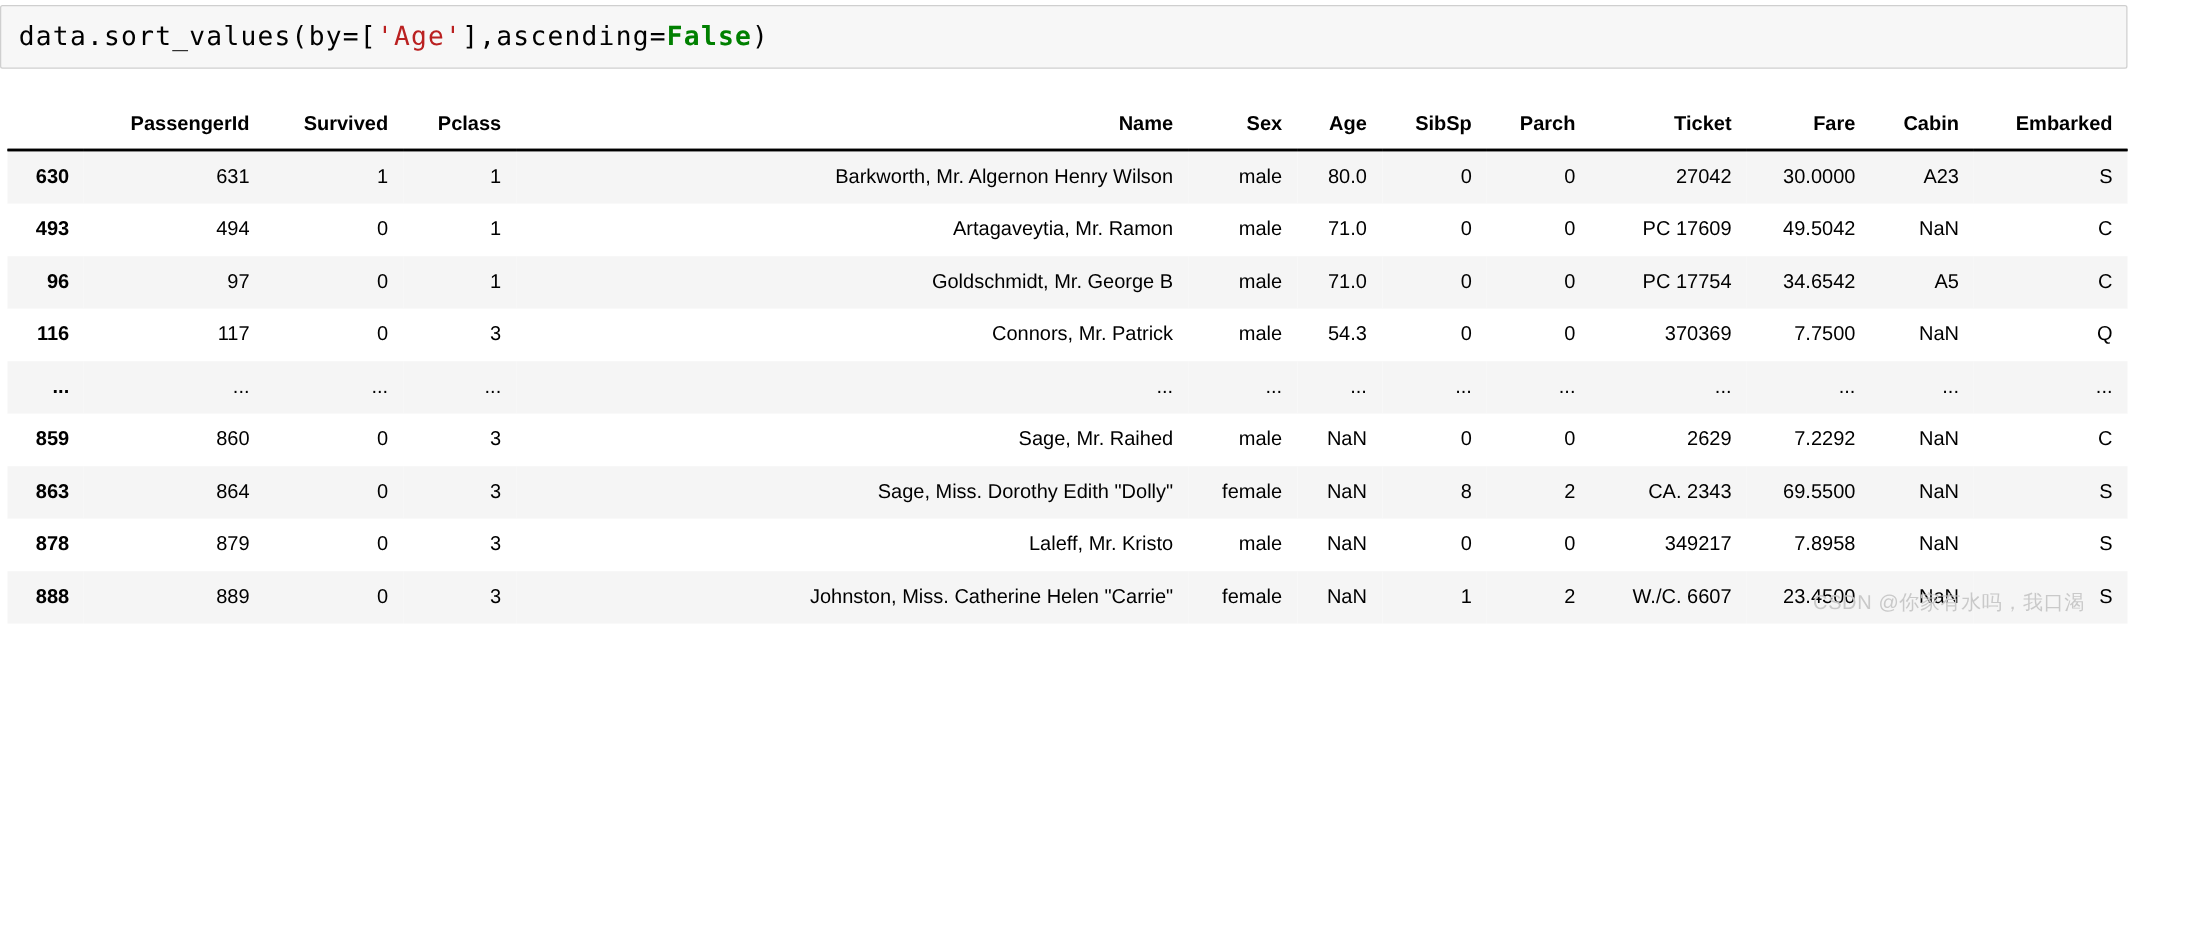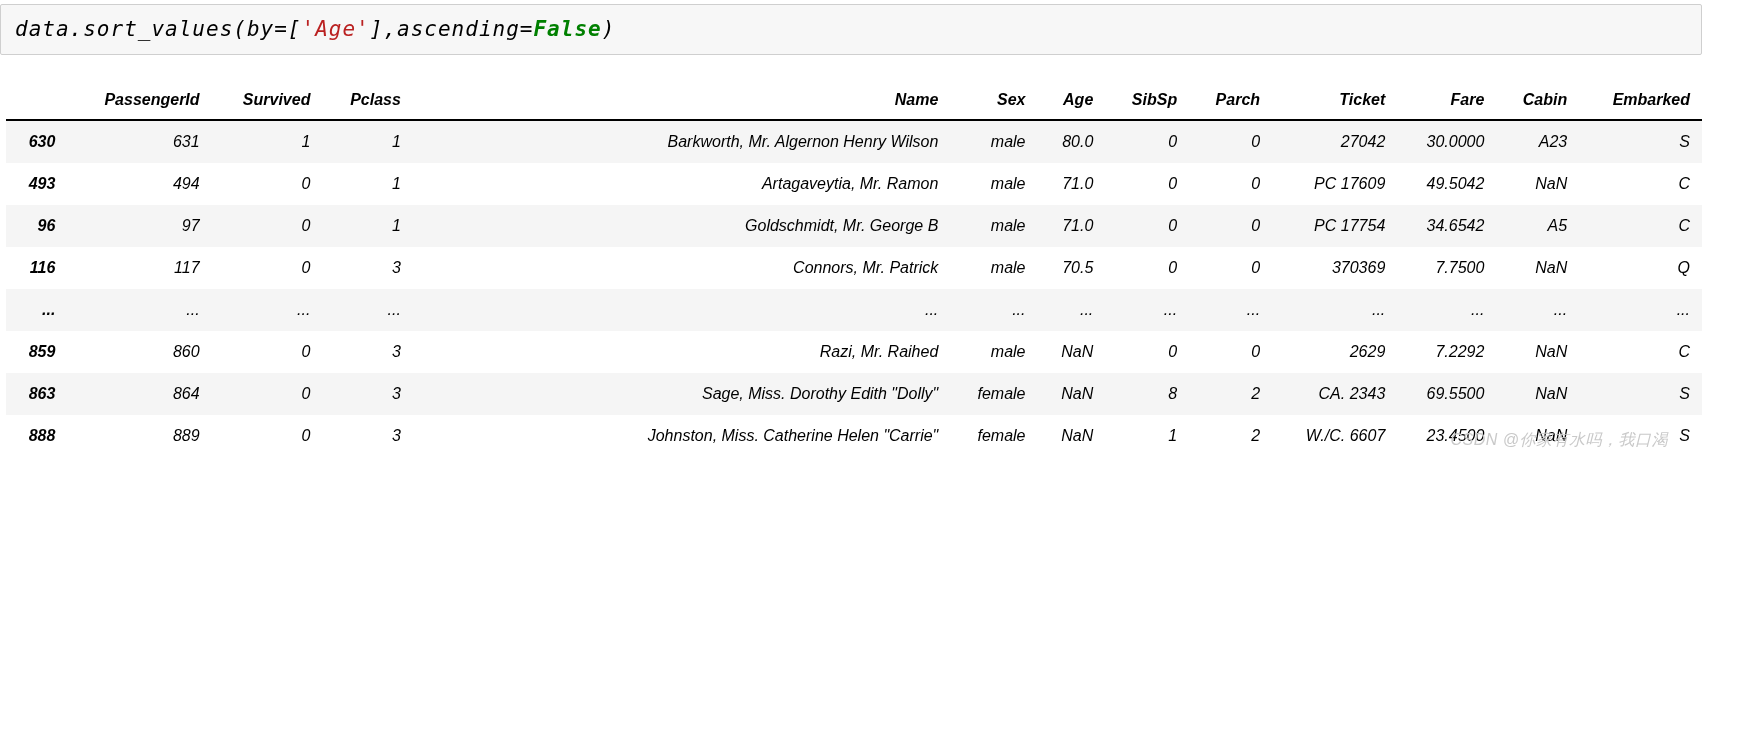--- a/index.html
+++ b/index.html
@@ -1,16 +1,16 @@
 <!DOCTYPE html>
 <html><head>
 <meta charset="utf-8">
 <style>
   html,body{margin:0;padding:0;background:#fff;font-family:-apple-system,BlinkMacSystemFont,"Segoe UI",Helvetica,Arial,sans-serif;color:#000;}
-  .page{width:1708px;font-style:italic;}
+  .page{width:1708px;}
   .code-cell{border:1px solid #cfcfcf;border-radius:2px;margin:4px 6px 26px 0;padding:10px 14px;background:#f7f7f7;font-family:Menlo,Consolas,"DejaVu Sans Mono",monospace;font-size:21px;line-height:1.4;letter-spacing:1px;}
   .tok-str{color:#ba2121;}
   .tok-kw{color:#008000;font-weight:bold;}
   .df{margin:0 6px;border-collapse:collapse;width:calc(100% - 12px);font-size:16px;}
   .df thead th{font-weight:700;text-align:right;padding:10px 12px;border-bottom:2px solid #000;white-space:nowrap;}
   .df thead th.corner{border-bottom:2px solid #000;}
   .df tbody th{font-weight:700;text-align:right;padding:5px 12px;white-space:nowrap;}
   .df tbody td{text-align:right;padding:12px 12px;white-space:nowrap;}
   .df tbody tr:nth-child(odd){background:#f5f5f5;}
   .df tbody tr:nth-child(even){background:#ffffff;}
@@ -88,21 +88,21 @@
           <td>A5</td>
           <td>C</td>
         </tr>
         <tr>
           <th>116</th>
           <td>117</td>
           <td>0</td>
           <td>3</td>
           <td class="name">Connors, Mr. Patrick</td>
           <td>male</td>
-          <td>70.5</td>
+          <td>54.3</td>
           <td>0</td>
           <td>0</td>
           <td>370369</td>
           <td>7.7500</td>
           <td>NaN</td>
           <td>Q</td>
         </tr>
         <tr>
           <th>...</th>
           <td>...</td>
@@ -116,21 +116,21 @@
           <td>...</td>
           <td>...</td>
           <td>...</td>
           <td>...</td>
         </tr>
         <tr>
           <th>859</th>
           <td>860</td>
           <td>0</td>
           <td>3</td>
-          <td class="name">Razi, Mr. Raihed</td>
+          <td class="name">Sage, Mr. Raihed</td>
           <td>male</td>
           <td>NaN</td>
           <td>0</td>
           <td>0</td>
           <td>2629</td>
           <td>7.2292</td>
           <td>NaN</td>
           <td>C</td>
         </tr>
         <tr>
@@ -138,20 +138,35 @@
           <td>864</td>
           <td>0</td>
           <td>3</td>
           <td class="name">Sage, Miss. Dorothy Edith "Dolly"</td>
           <td>female</td>
           <td>NaN</td>
           <td>8</td>
           <td>2</td>
           <td>CA. 2343</td>
           <td>69.5500</td>
+          <td>NaN</td>
+          <td>S</td>
+        </tr>
+        <tr>
+          <th>878</th>
+          <td>879</td>
+          <td>0</td>
+          <td>3</td>
+          <td class="name">Laleff, Mr. Kristo</td>
+          <td>male</td>
+          <td>NaN</td>
+          <td>0</td>
+          <td>0</td>
+          <td>349217</td>
+          <td>7.8958</td>
           <td>NaN</td>
           <td>S</td>
         </tr>
         <tr>
           <th>888</th>
           <td>889</td>
           <td>0</td>
           <td>3</td>
           <td class="name">Johnston, Miss. Catherine Helen "Carrie"</td>
           <td>female</td>

